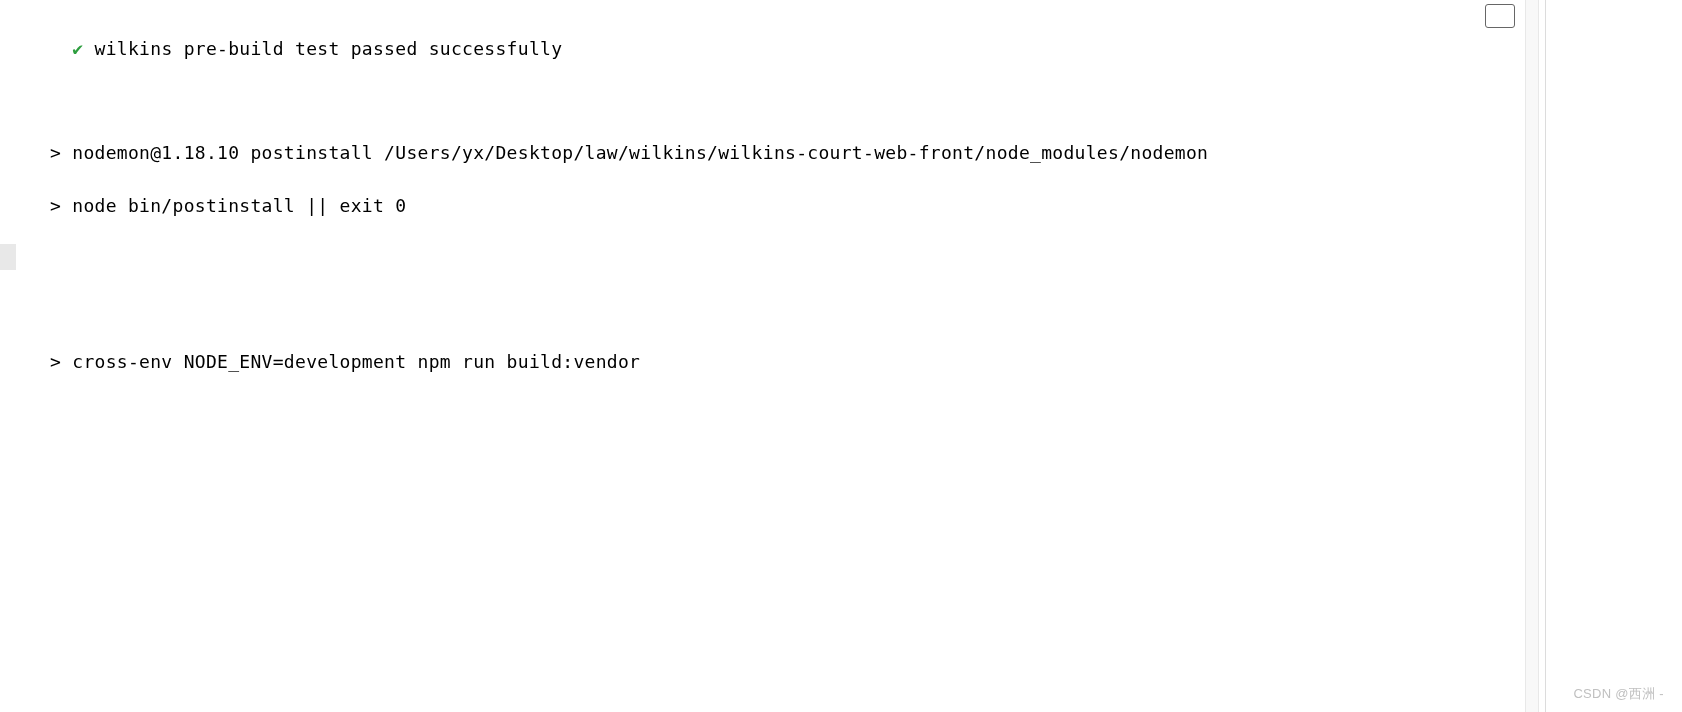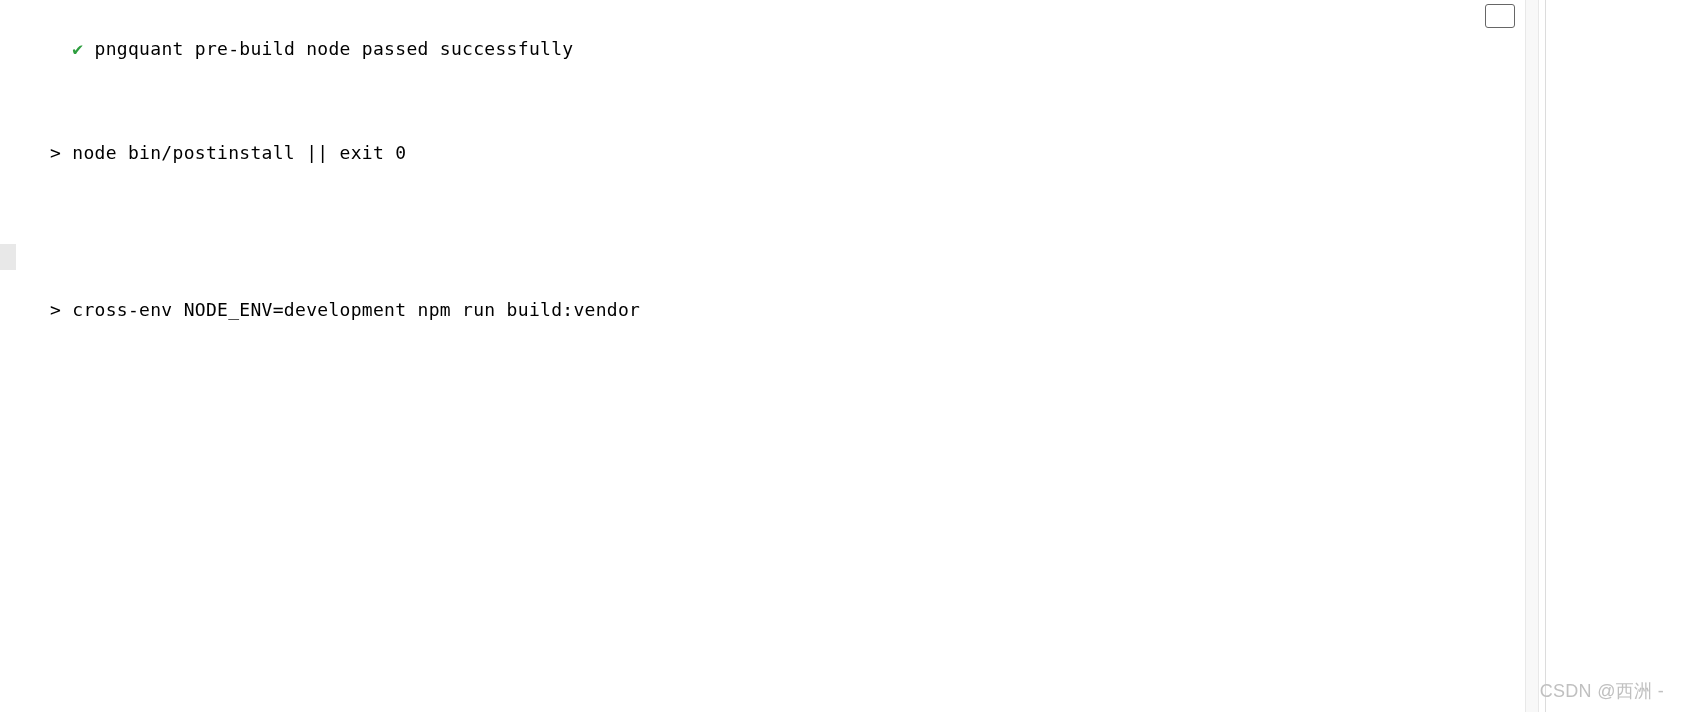--- a/index.html
+++ b/index.html
@@ -26,21 +26,21 @@
     }
     .check {
       color: #2e9e3f;
       font-weight: bold;
     }
     .watermark {
       position: fixed;
       bottom: 8px;
       right: 18px;
       color: #c0c0c0;
-      font-size: 18px;
+      font-size: 13px;
       font-family: sans-serif;
     }
     .scrollbar-track {
       position: absolute;
       right: 6px;
       top: 0;
       width: 14px;
       height: 100%;
       background: #f8f8f8;
       border-left: 1px solid #e8e8e8;
@@ -71,22 +71,23 @@
   </style>
 </head>
 <body>
 
 <div class="page-container">
   <div class="left-marker"></div>
   <div class="scrollbar-track"></div>
   <div class="copy-icon"></div>
 
   <div class="terminal">
-<div class="line">  <span class="check">✔</span><span> pngquant pre-build node passed successfully</span></div>
+<div class="line">  <span class="check">✔</span><span> wilkins pre-build test passed successfully</span></div>
 <div class="line"> </div>
+<div class="line">&gt; nodemon@1.18.10 postinstall /Users/yx/Desktop/law/wilkins/wilkins-court-web-front/node_modules/nodemon</div>
 <div class="line">&gt; node bin/postinstall || exit 0</div>
 <div class="line"> </div>
 <div class="line"> </div>
 <div class="line">&gt; cross-env NODE_ENV=development npm run build:vendor</div>
 <div class="line"> </div>
 <div class="line"> </div>
 <div class="line"> </div>
 
 
 

